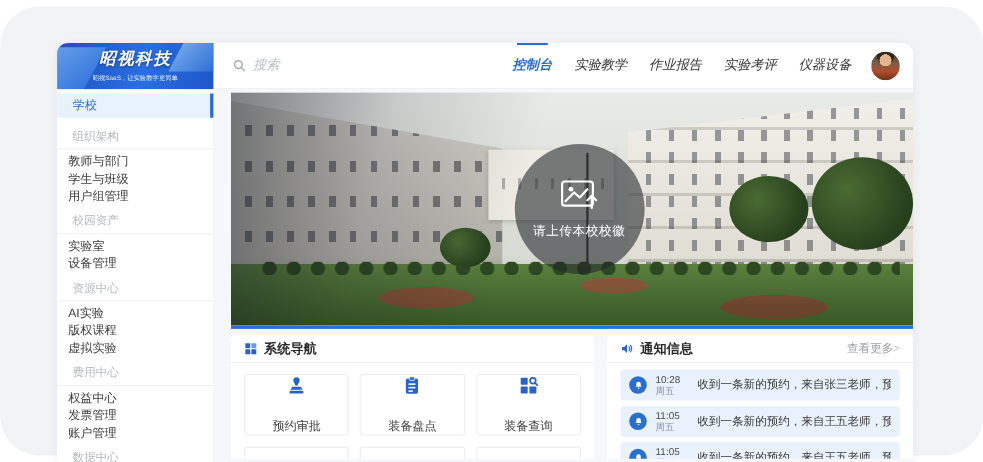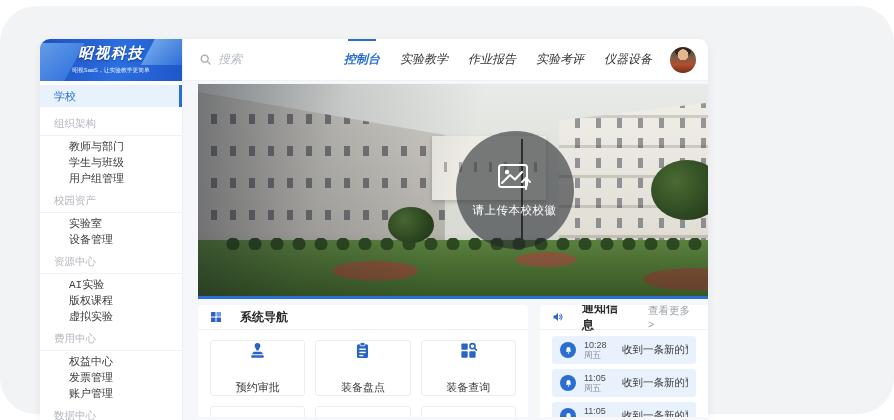--- a/index.html
+++ b/index.html
@@ -2,21 +2,21 @@
 <html><head>
 <meta charset="utf-8">
 <style>
   * { margin:0; padding:0; box-sizing:border-box; }
   html,body { width:894px; height:420px; overflow:hidden; background:#fff;
     font-family:"Liberation Sans","DejaVu Sans",sans-serif; }
 
   .frame { position:absolute; left:0; right:0; top:6px; bottom:6px;
     background:#f2f3f5; border-radius:36px; }
 
-  .app-card { position:absolute; left:40px; top:33px; width:668px; height:381px;
+  .app-card { position:absolute; left:52px; top:33px; width:778px; height:381px;
     background:#fff; border-radius:10px 10px 0 0; overflow:hidden; display:flex;
     box-shadow:0 2px 10px rgba(30,40,60,.06); }
 
   
   .sidebar { width:143px; flex:0 0 143px; background:#fff; border-right:1px solid #f0f1f3; }
   .logo-banner { position:relative; height:42px; overflow:hidden; display:flex;
     flex-direction:column; align-items:center; justify-content:center;
     background:linear-gradient(100deg,#1e4fc0 0%,#2a6fe0 55%,#1e56c8 100%); }
   .logo-banner::before { content:""; position:absolute; left:-18px; top:4px; width:52px; height:40px;
     background:linear-gradient(120deg,#7db5f2,#3a7de2); transform:skewX(-28deg); opacity:.8; }
@@ -24,21 +24,21 @@
     background:linear-gradient(120deg,#8ec2f5,#2f6fd8); transform:skewX(-28deg); opacity:.75; }
   .logo-title { position:relative; z-index:2; color:#fff; font-weight:bold; font-style:italic;
     font-size:15px; letter-spacing:1.5px; text-shadow:0 1px 2px rgba(10,30,90,.6); }
   .logo-tagline { position:relative; z-index:2; margin-top:2px; width:100%; text-align:center;
     color:#e8f1ff; font-size:8px; transform:scale(.72); white-space:nowrap; }
   .menu { padding-top:4px; font-size:11px; color:#3c3c3c; }
   .menu-active { height:22px; line-height:22px; padding-left:14px; margin-bottom:3px;
     background:#e7f2fd; color:#2a6fd0; border-right:3px solid #2a6fd0; cursor:pointer; }
   .menu-sec { color:#b4b8bf; font-size:10.5px; padding:7px 0 4px 14px;
     border-bottom:1px solid #f0f1f3; margin-bottom:3px; }
-  .menu-item { height:16px; line-height:16px; padding-left:29px; cursor:pointer;font-family:Liberation Mono, monospace; }
+  .menu-item { height:16px; line-height:16px; padding-left:10px; cursor:pointer; }
 
   
   .main { flex:1; display:flex; flex-direction:column; min-width:0; }
   .topbar { position:relative; height:42px; flex:0 0 42px; display:flex; align-items:center;
     padding-left:16px; border-bottom:1px solid #f0f1f3; background:#fff;font-style:italic; }
   .search { display:flex; align-items:center; gap:6px; color:#b9bdc2; font-size:12px; cursor:text; }
   .tabs { margin-left:auto; display:flex; align-items:center; gap:20px; font-size:12px; color:#333; }
   .tab { position:relative; cursor:pointer; white-space:nowrap; }
   .tab.active { color:#2a6fd0; font-weight:bold; }
   .tab.active::before { content:""; position:absolute; top:-13px; left:50%;
@@ -98,22 +98,22 @@
     width:118px; height:118px; border-radius:50%; background:rgba(33,37,41,.58);
     display:flex; flex-direction:column; align-items:center; justify-content:center;
     gap:9px; cursor:pointer; z-index:5; }
   .upload-text { color:#fff; font-size:11.5px; letter-spacing:.5px; }
 
   
   .panels { display:flex; gap:12px; margin-top:6px; height:112px; }
   .panel { background:#fff; border-radius:4px 4px 0 0; overflow:hidden; }
   .panel.navp { width:330px; flex:0 0 330px; }
   .panel.noticep { flex:1; min-width:0; }
-  .p-head { display:flex; align-items:center; gap:18px; height:25px; padding:0 12px;
-    border-bottom:1px solid #f0f1f3; font-size:12px; font-weight:bold; color:#2b2b2b; }
+  .p-head { display:flex; align-items:center; gap:6px; height:25px; padding:0 12px;
+    border-bottom:1px solid #f0f1f3; font-size:12px; font-weight:bold; color:#2b2b2b;font-family:Liberation Serif, serif; }
   .more { margin-left:auto; font-size:10.5px; font-weight:normal; color:#9aa0a6; cursor:pointer; }
 
   .cards { display:grid; grid-template-columns:repeat(3,1fr); gap:10px; padding:10px 12px; }
   .ncard { height:56px; border:1px solid #ebedf0; border-radius:3px; background:#fff;
     display:flex; flex-direction:column; align-items:center; justify-content:space-between;
     gap:5px; cursor:pointer; }
   .ncard .lbl { font-size:11px; color:#3c3c3c; }
 
   .nlist { display:flex; flex-direction:column; gap:5px; padding:6px 12px; }
   .nrow { display:flex; align-items:center; gap:8px; background:#e9f2fc; border-radius:3px;

